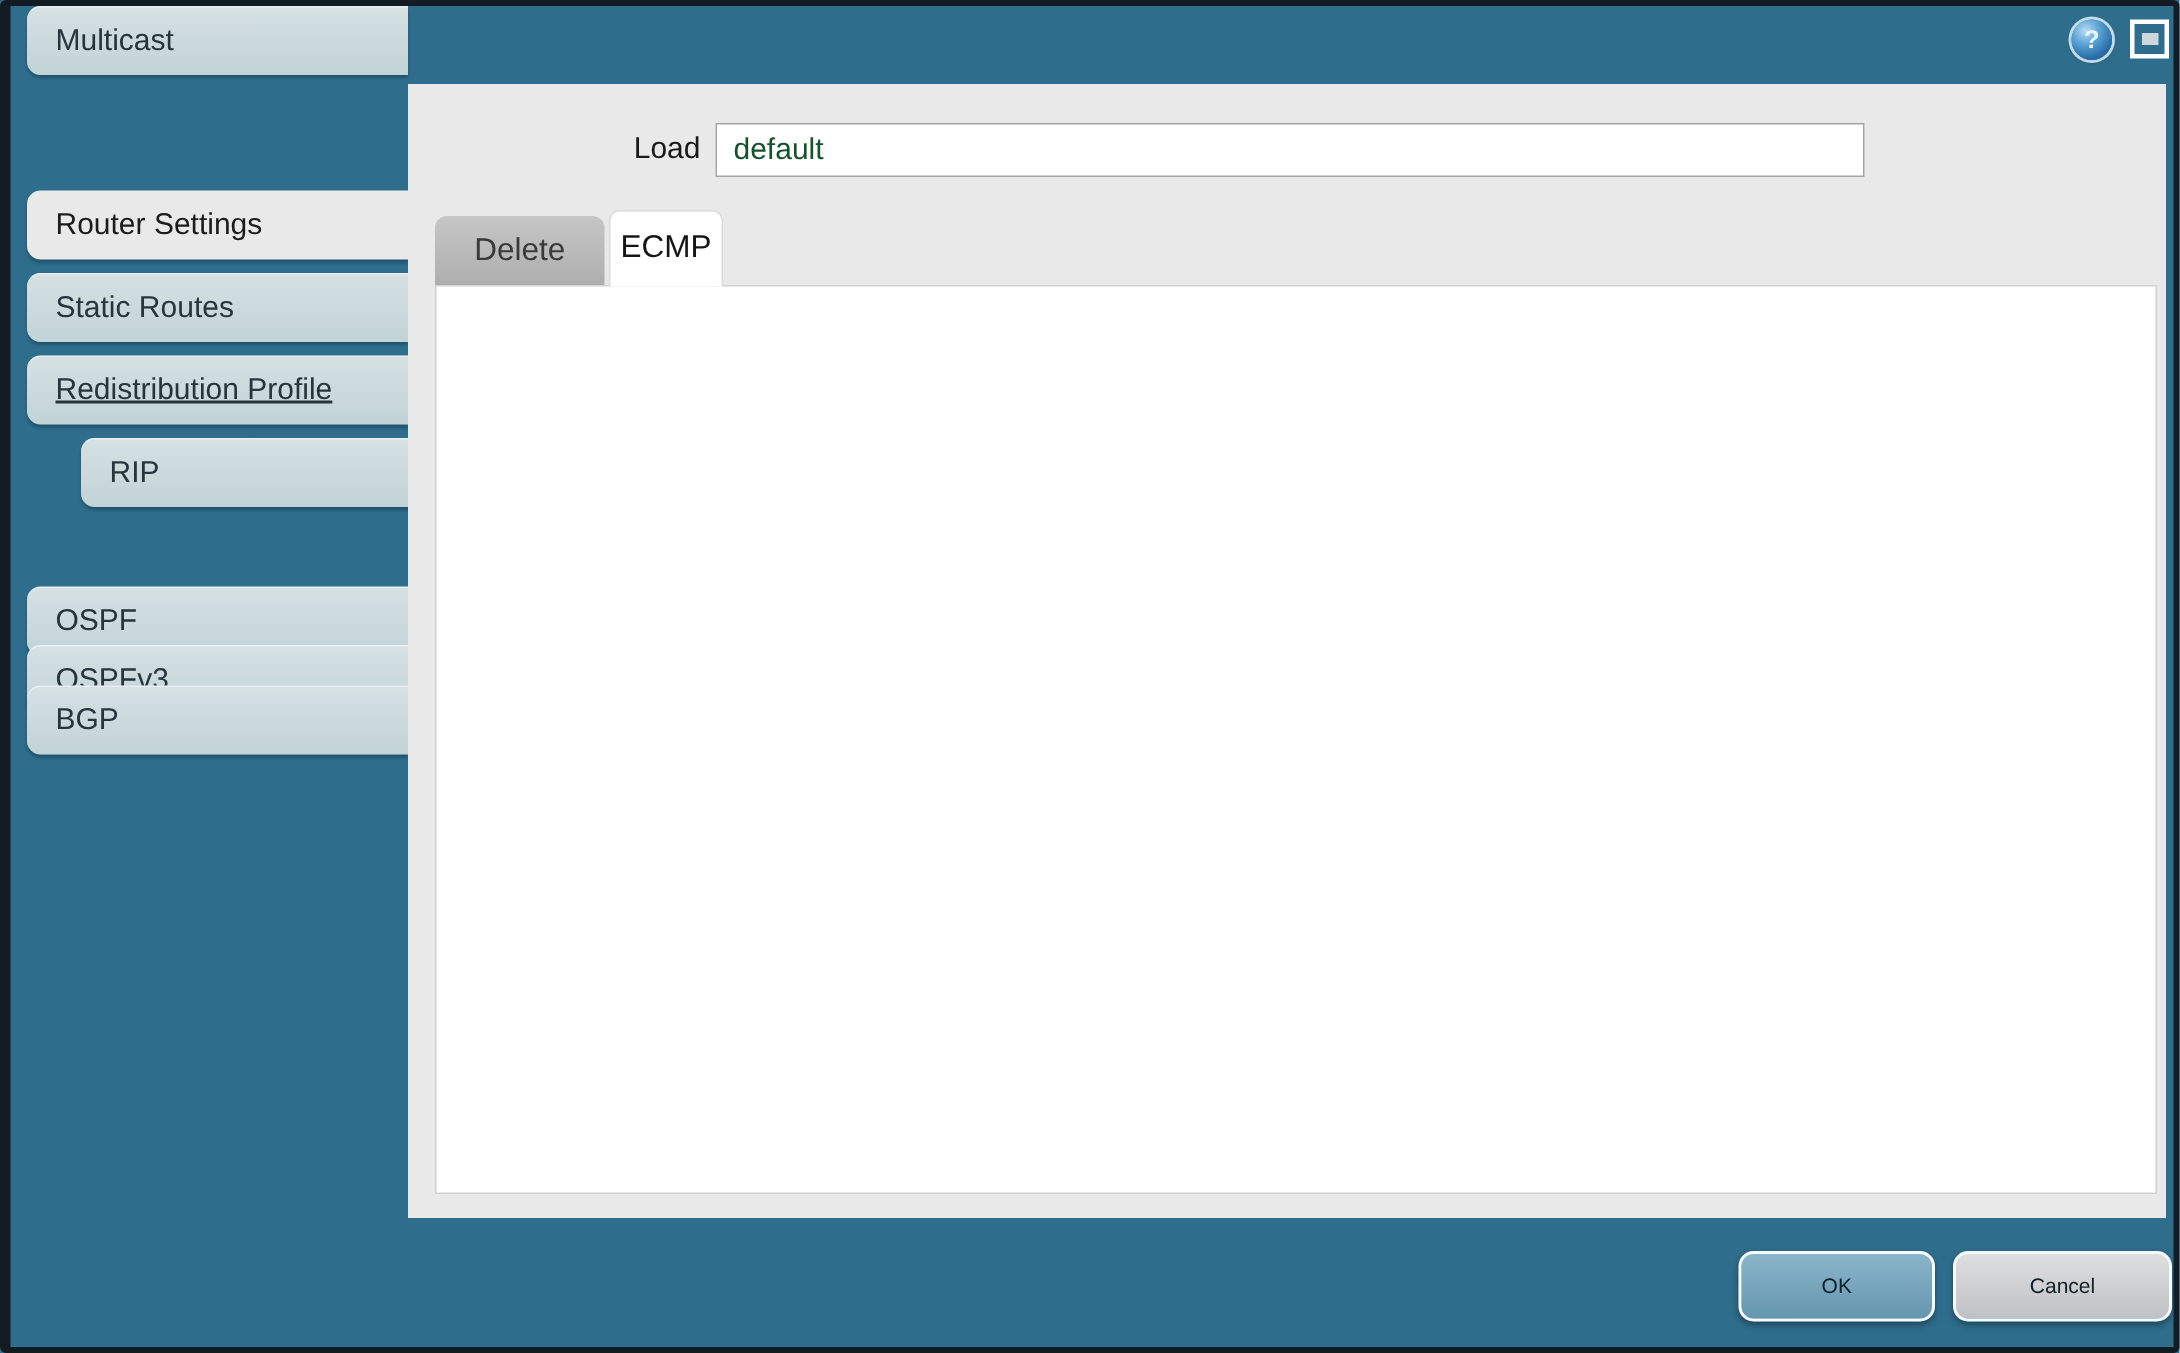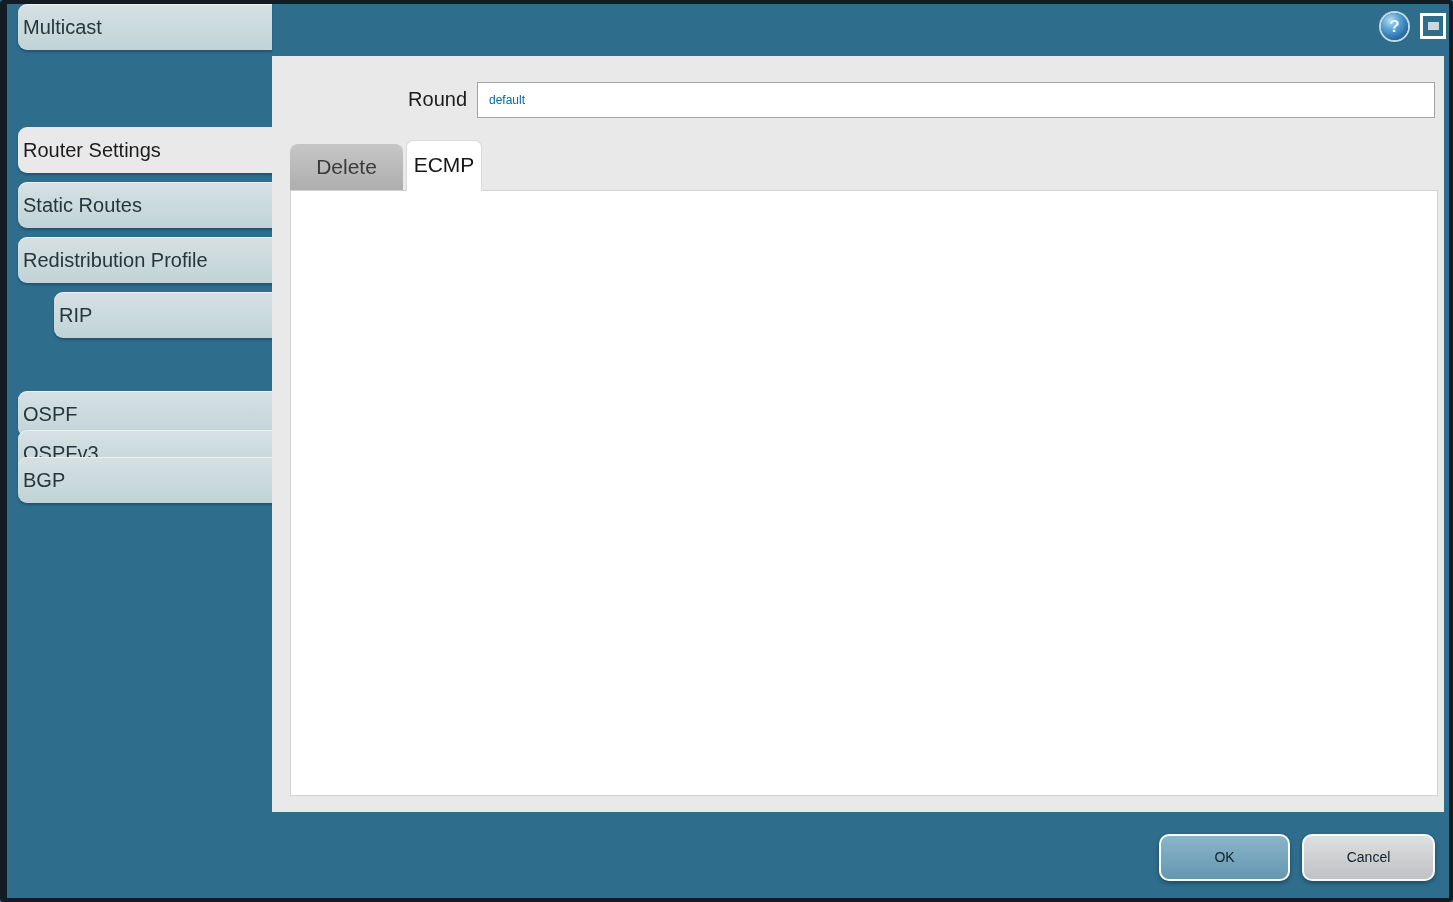--- a/index.html
+++ b/index.html
@@ -36,50 +36,50 @@
     cursor:pointer;
   }
   .win-icon span { display:block; width:11px; height:8px; background:#ccd6db; }
 
   
   .side-tab {
     position:absolute; left:11px; width:254px; height:46px;
     border-radius:9px 0 0 9px;
     background: linear-gradient(#d6e1e3, #c1d3d7);
     box-shadow: inset 0 1px 0 rgba(255,255,255,.5), 0 2px 2px rgba(10,40,55,.35);
-    color:#27363c; font-size:20px; line-height:46px; padding-left:5px;
+    color:#27363c; font-size:20px; line-height:46px; padding-left:19px;
     cursor:pointer; white-space:nowrap;
   }
   .side-tab.active {
     background:#e9e9e9;
     box-shadow: 0 2px 2px rgba(10,40,55,.35);
     color:#1c1c1c;
   }
   .side-tab:nth-of-type(1){ top:67px; }
   .side-tab:nth-of-type(2){ top:123px; }
   .side-tab:nth-of-type(3){ top:178px; }
-  .side-tab:nth-of-type(4){ top:233px; }
+  .side-tab:nth-of-type(4){ top:233px;text-decoration:underline; }
   .side-tab:nth-of-type(5){ top:288px;margin-left:36px; }
   .side-tab:nth-of-type(6){ top:343px;margin-top:44px; }
   .side-tab:nth-of-type(7){ top:398px;margin-top:28px; }
   .side-tab:nth-of-type(8){ top:453px; }
 
   
   .content {
     position:absolute; left:265px; top:52px; width:1172px; height:756px;
     background:#e9e9e9;
   }
   .name-label {
     position:absolute; left:360px; top:84px; width:100px; text-align:right;
     font-size:20px; color:#1a1a1a;
   }
   .name-input {
-    position:absolute; left:470px; top:78px; width:958px; height:36px;
+    position:absolute; left:470px; top:78px; width:766px; height:36px;
     border:1px solid #a3a3a3; background:#fff;
-    font-family:inherit; font-size:12px; color:#0369a1; padding:0 11px;
+    font-family:inherit; font-size:20px; color:#14532d; padding:0 11px;
   }
 
   .tab-general {
     position:absolute; left:283px; top:140px; width:113px; height:46px;
     background:linear-gradient(#c6c6c6,#aeaeae);
     border-radius:8px 8px 0 0;
     font-size:21px; color:#3a3a3a; text-align:center; line-height:46px;
     cursor:pointer;
   }
   .tab-ecmp {
@@ -201,21 +201,21 @@
     position:absolute; top:830px; height:47px; border-radius:10px;
     border:2px solid #f6fafc; font-size:14px; color:#10202a;
     text-align:center; line-height:43px; cursor:pointer;
     box-shadow:0 2px 4px rgba(0,0,0,.35);
   }
   .btn-ok {
     left:1152px; width:131px;
     background:linear-gradient(#8ab5ca,#6497af);
   }
   .btn-cancel {
-    left:1295px; width:133px;
+    left:1295px; width:146px;
     background:linear-gradient(#dddfe0,#bfc1c4);
   }
 </style>
 </head>
 <body>
 
 <div class="titlebar">
   <div class="title-text">Virtual Router - default</div>
   <div class="help-icon">
     <span>?</span>
@@ -229,21 +229,21 @@
 <div class="side-tab">Static Routes</div>
 <div class="side-tab">Redistribution Profile</div>
 <div class="side-tab">RIP</div>
 <div class="side-tab">OSPF</div>
 <div class="side-tab">OSPFv3</div>
 <div class="side-tab">BGP</div>
 <div class="side-tab">Multicast</div>
 
 <div class="content"></div>
 
-<div class="name-label">Round</div>
+<div class="name-label">Load</div>
 <input class="name-input" type="text" value="default" style="">
 
 <div class="tab-general">Delete</div>
 <div class="tab-ecmp">ECMP</div>
 
 <div class="panel"></div>
 
 <div class="cb" style="left:418px; top:211px;">
   <svg viewBox="0 0 27 27">
     <path d="M5 14 l6 8 L24 2" stroke="#2e6b96" stroke-width="5" fill="none" stroke-linecap="round" stroke-linejoin="round"></path>

